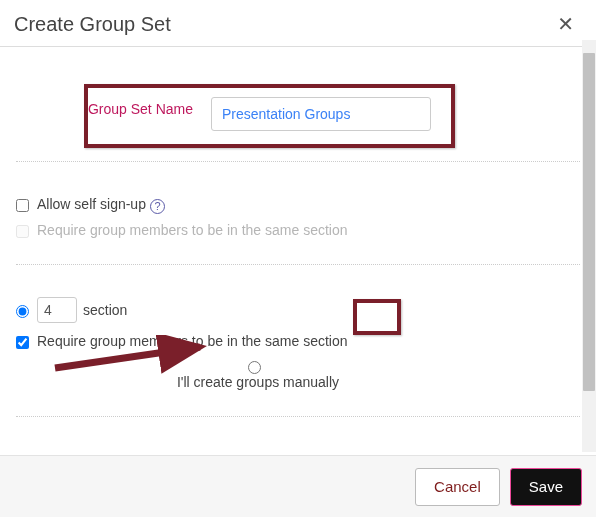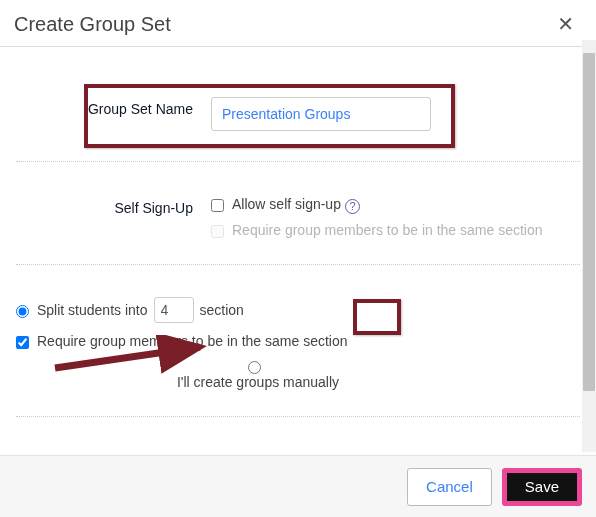--- a/index.html
+++ b/index.html
@@ -65,21 +65,21 @@
   .form-row {
     display: flex;
     align-items: flex-start;
     padding: 12px 0;
   }
   .form-label-col {
     width: 195px;
     text-align: right;
     padding-right: 18px;
     padding-top: 6px;
-    color: #0f172a;
+    color: #be185d;
     font-size: 14px;
   }
   .form-control-col {
     flex: 1;
     padding-top: 2px;
   }
   .text-input {
     width: 220px;
     height: 34px;
     border: 1px solid #ccc;
@@ -165,26 +165,26 @@
     gap: 10px;
   }
   .btn {
     height: 38px;
     padding: 0 18px;
     border-radius: 3px;
     font-size: 15px;
     cursor: pointer;
     border: 1px solid #bbb;
     background: #fff;
-    color: #3b82f6;
+    color: #7f1d1d;
   }
   .btn-primary {
     background: #111;
     color: #fff;
-    border: 5px solid #ec4899;
+    border: 1px solid #ec4899;
     font-weight: 500;
   }
 
   .row-name   { margin-top: 36px; margin-bottom: 18px; }
   .row-selfsu { margin-top: 20px; }
   .row-struct { margin-top: 18px; }
   .row-struct .form-control-col { padding-right: 80px; }
 </style>
 </head>
 <body>
@@ -205,42 +205,40 @@
     <div class="form-row row-name">
       <div class="form-label-col">Group Set Name</div>
       <div class="form-control-col">
         <input type="text" class="text-input" value="Presentation Groups" style="">
       </div>
     </div>
 
     <hr class="section-divider">
 
     <div class="form-row row-selfsu">
-      <div class="form-label-col">Self Sign-Up</div>
       <div class="form-control-col">
         <label class="chk-line">
           <input type="checkbox" style="">
           <span>Allow self sign-up</span>
           <span class="help-icon">?</span>
         </label>
         <label class="chk-line disabled-text">
           <input type="checkbox" disabled="" style="">
           <span>Require group members to be in the same section</span>
         </label>
       </div>
     </div>
 
     <hr class="section-divider">
 
     <div class="form-row row-struct">
       <div class="form-control-col">
         <label class="rad-line">
           <input type="radio" name="gs" checked="" style="">
           <span class="inline-split">
-            <span>Split students into</span>
             <input type="text" class="num-input" value="4" style="">
             <span>section</span>
           </span>
         </label>
         <label class="chk-line" style="margin-left:0;">
           <input type="checkbox" checked="" style="">
           <span>Require group members to be in the same section</span>
         </label>
         <label class="rad-line" style="margin-top:6px;flex-direction:column;">
           <input type="radio" name="gs" style="">

